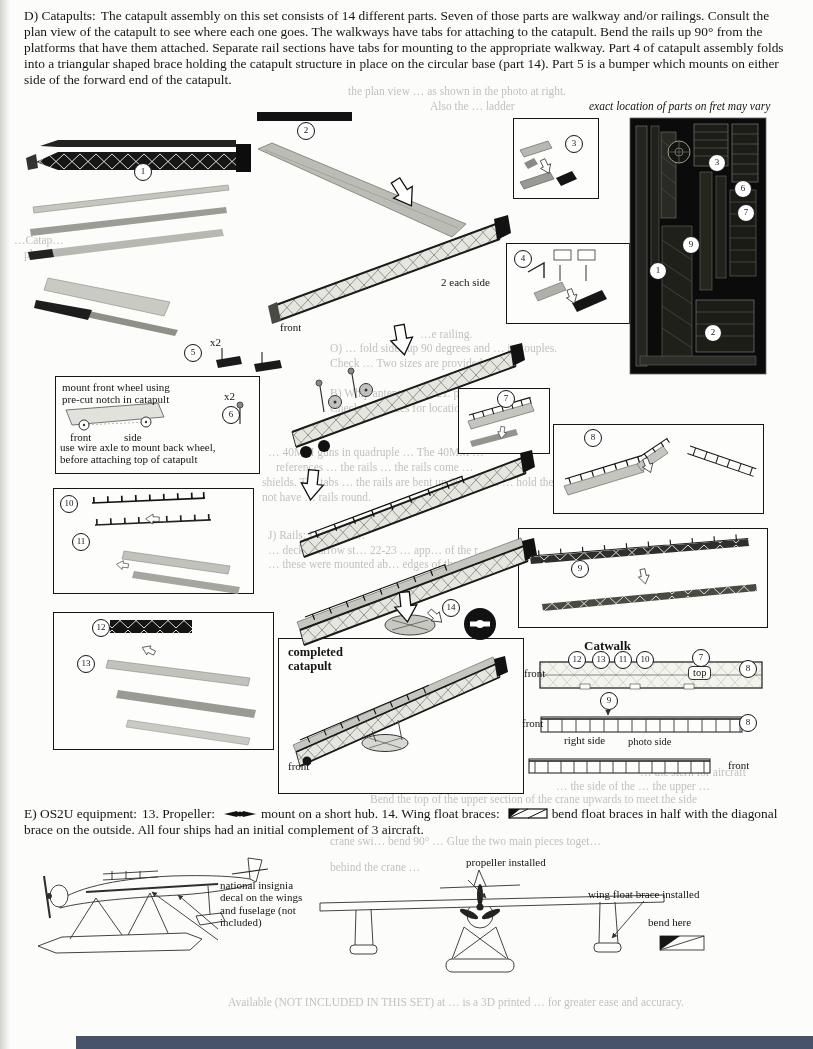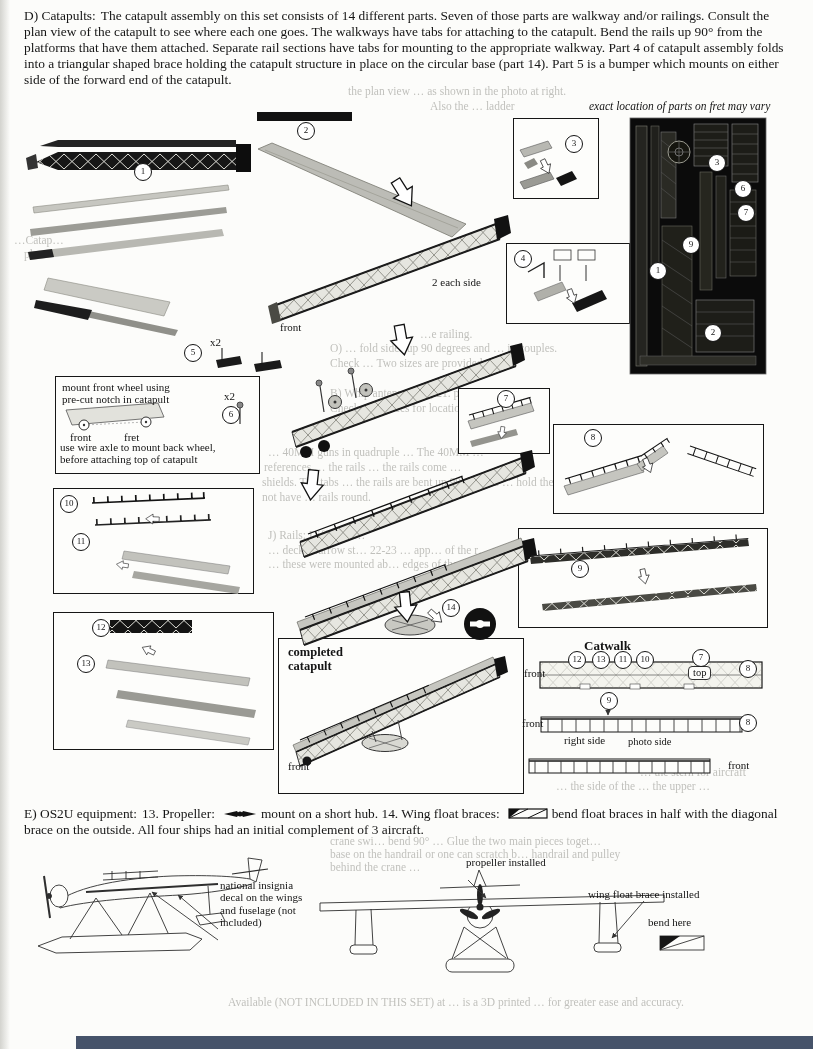--- a/index.html
+++ b/index.html
@@ -33,30 +33,30 @@
 
   <div class="bleed" style="left:348px;top:85px">the plan view … as shown in the photo at right.</div>
   <div class="bleed" style="left:430px;top:100px">Also the … ladder</div>
   <div class="bleed" style="left:552px;top:138px">fold</div>
   <div class="bleed" style="left:420px;top:328px">…e railing.</div>
   <div class="bleed" style="left:330px;top:342px">O) … fold sides up 90 degrees and … in couples.</div>
   <div class="bleed" style="left:330px;top:357px">Check … Two sizes are provided. 19, …</div>
   <div class="bleed" style="left:330px;top:387px">B) Whip antennas: 20, 21. p… each side m…</div>
   <div class="bleed" style="left:330px;top:402px">Check references for locations.</div>
   <div class="bleed" style="left:268px;top:446px">… 40MM guns in quadruple … The 40MM …</div>
-  <div class="bleed" style="left:264px;top:461px">references … the rails … the rails come …</div>
+  <div class="bleed" style="left:276px;top:461px">references … the rails … the rails come …</div>
   <div class="bleed" style="left:262px;top:476px">shields. The tabs … the rails are bent up 90 degrees … hold the sh… each …</div>
   <div class="bleed" style="left:262px;top:491px">not have … rails round.</div>
   <div class="bleed" style="left:268px;top:529px">J) Rails: Different …</div>
   <div class="bleed" style="left:268px;top:544px">… deck. Narrow st… 22-23 … app… of the r… and …</div>
   <div class="bleed" style="left:268px;top:558px">… these were mounted ab… edges of the top of e…</div>
   <div class="bleed" style="left:640px;top:766px">… the stern for aircraft</div>
   <div class="bleed" style="left:556px;top:780px">… the side of the … the upper …</div>
+  <div class="bleed" style="left:370px;top:793px">Bend the top of the upper section of the crane upwards to meet the side</div>
   <div class="bleed" style="left:330px;top:835px">crane swi… bend 90° … Glue the two main pieces toget…</div>
-  <div class="bleed" style="left:330px;top:848px">base on the handrail or one can scratch b… handrail and pulley</div>
   <div class="bleed" style="left:330px;top:861px">behind the crane …</div>
   <div class="bleed" style="left:228px;top:996px">Available (NOT INCLUDED IN THIS SET) at … is a 3D printed … for greater ease and accuracy.</div>
   <div class="bleed" style="left:14px;top:234px">…Catap…</div>
   <div class="bleed" style="left:24px;top:248px">plan</div>
 
   <div class="box" style="left:513px;top:118px;width:84px;height:79px"></div>
   <div class="box" style="left:506px;top:243px;width:122px;height:79px"></div>
   <div class="box" style="left:55px;top:376px;width:203px;height:96px"></div>
   <div class="box" style="left:458px;top:388px;width:90px;height:64px"></div>
   <div class="box" style="left:553px;top:424px;width:209px;height:88px"></div>
@@ -356,28 +356,28 @@
     </g>
   </svg>
 
   <div class="para" style="left:24px;top:8px;width:766px">
     <b class="b">D) Catapults:</b><span>The catapult assembly on this set consists of 14 different parts. Seven of those parts are walkway and/or railings. Consult the plan view of the catapult to see where each one goes. The walkways have tabs for attaching to the catapult. Bend the rails up 90° from the platforms that have them attached. Separate rail sections have tabs for mounting to the appropriate walkway. Part 4 of catapult assembly folds into a triangular shaped brace holding the catapult structure in place on the circular base (part 14). Part 5 is a bumper which mounts on either side of the forward end of the catapult.</span>
   </div>
 
   <div class="lbl it" style="left:589px;top:100px;font-size:11.5px">exact location of parts on fret may vary</div>
 
   <div class="lbl" style="left:280px;top:321px">front</div>
-  <div class="lbl" style="left:432px;top:276px">2 each side</div>
+  <div class="lbl" style="left:441px;top:276px">2 each side</div>
   <div class="lbl" style="left:210px;top:336px">x2</div>
   <div class="lbl" style="left:224px;top:390px">x2</div>
 
   <div class="lbl pre" style="left:62px;top:381px;width:190px">mount front wheel using
 pre-cut notch in catapult</div>
   <div class="lbl" style="left:70px;top:431px">front</div>
-  <div class="lbl" style="left:124px;top:431px">fret</div>
+  <div class="lbl" style="left:124px;top:431px">side</div>
   <div class="lbl pre" style="left:60px;top:441px;width:192px">use wire axle to mount back wheel,
 before attaching top of catapult</div>
 
   <div class="lbl prel" style="left:288px;top:645px;font-weight:bold;font-size:12.5px">completed
 catapult</div>
   <div class="lbl" style="left:288px;top:760px">front</div>
 
   <div class="lbl" style="left:584px;top:639px;font-weight:bold;font-size:13px">Catwalk</div>
   <div class="lbl" style="left:524px;top:667px">front</div>
   <div class="lbl" style="left:688px;top:666px;font-size:10.5px;background:#fdfdfb;border:1px solid #333;border-radius:4px;padding:0 4px">top</div>

